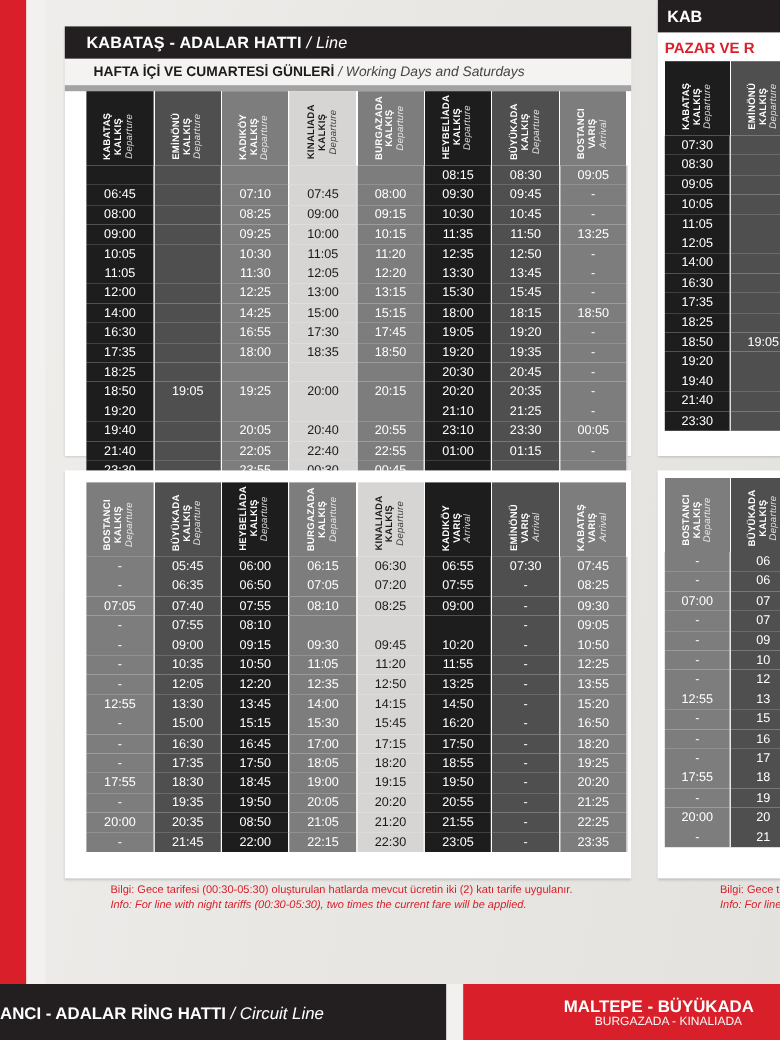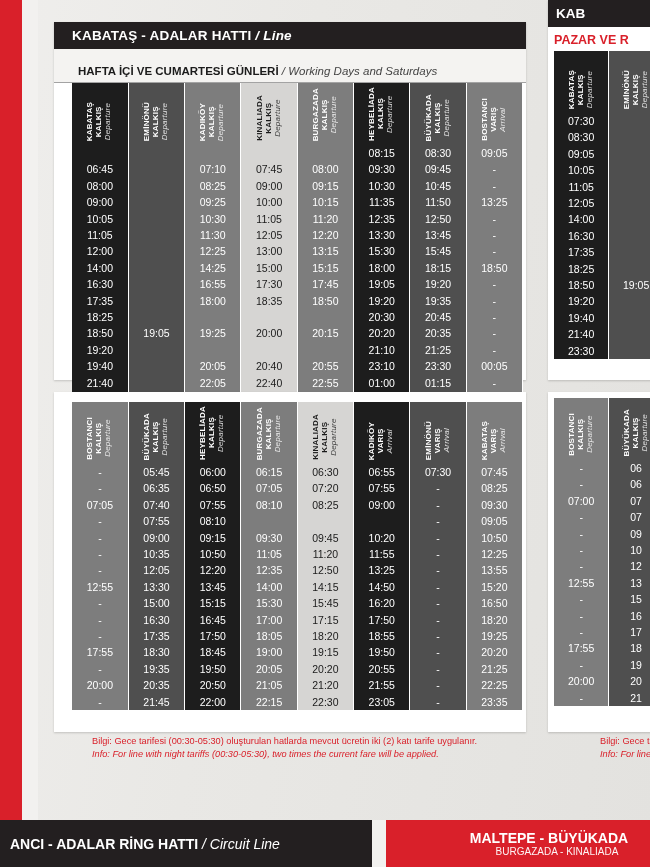--- a/index.html
+++ b/index.html
@@ -41,26 +41,26 @@
   #card-right-bottom { left: 548px; top: 392px; width: 120px; height: 340px; }
 
   
   .hdr-black {
     background: #231f20; color: #fff;
     font-size: 13.5px; font-weight: bold;
     letter-spacing: .2px;
     padding: 6px 0 6px 18px;
     white-space: nowrap;
   }
-  .hdr-black .ital { font-weight: bold; font-style: italic; }
+  .hdr-black .ital { font-weight: normal; font-style: italic; }
   .hdr-sub {
     background: #f4f3f1; color: #1b1b1b;
     font-size: 11.5px; font-weight: bold;
-    padding: 16px 0 5px 24px;
-    border-bottom: 1px solid #a3a3a3;
+    padding: 5px 0 5px 24px;
+    border-bottom: 5px solid #a3a3a3;
     white-space: nowrap;
   }
   .hdr-sub .ital { font-weight: normal; font-style: italic; color:#444; }
 
   
   table.tt { border-collapse: collapse; width: 100%; table-layout: fixed; }
   table.tt td, table.tt th { padding: 0; }
 
   .colhead {
     height: 62px;
@@ -100,21 +100,21 @@
     color: #d9202a;
     line-height: 1.45;
     white-space: nowrap;
     margin-left: 36px;
   }
   .note .it { font-style: italic; }
   .bb-left {
     position: absolute; left: 0; top: 820px; width: 372px; height: 47px;
     background: #231f20; color: #fff;
     font-size: 14px; font-weight: bold;
-    display: flex; align-items: center; padding-left: 10px;
+    display: flex; align-items: center; padding-left: 0;
     white-space: nowrap; overflow: hidden;
   }
   .bb-left .ital { font-weight: normal; font-style: italic; }
   .bb-divider {
     position: absolute; left: 372px; top: 820px; width: 14px; height: 47px;
     background: #f2f1ef;
   }
   .bb-right {
     position: absolute; left: 386px; top: 820px; width: 264px; height: 47px;
     background: #d9202a; color: #fff;
@@ -632,21 +632,21 @@
             <td class="c sh-bk">19:50</td>
             <td class="c sh-m">20:05</td>
             <td class="c sh-l">20:20</td>
             <td class="c sh-bk">20:55</td>
             <td class="c sh-d">-</td>
             <td class="c sh-m">21:25</td>
           </tr>
           <tr>
             <td class="c sh-m">20:00</td>
             <td class="c sh-d">20:35</td>
-            <td class="c sh-bk">20:50</td>
+            <td class="c sh-bk">08:50</td>
             <td class="c sh-m">21:05</td>
             <td class="c sh-l">21:20</td>
             <td class="c sh-bk">21:55</td>
             <td class="c sh-d">-</td>
             <td class="c sh-m">22:25</td>
           </tr>
           <tr>
             <td class="c sh-m">-</td>
             <td class="c sh-d">21:45</td>
             <td class="c sh-bk">22:00</td>

